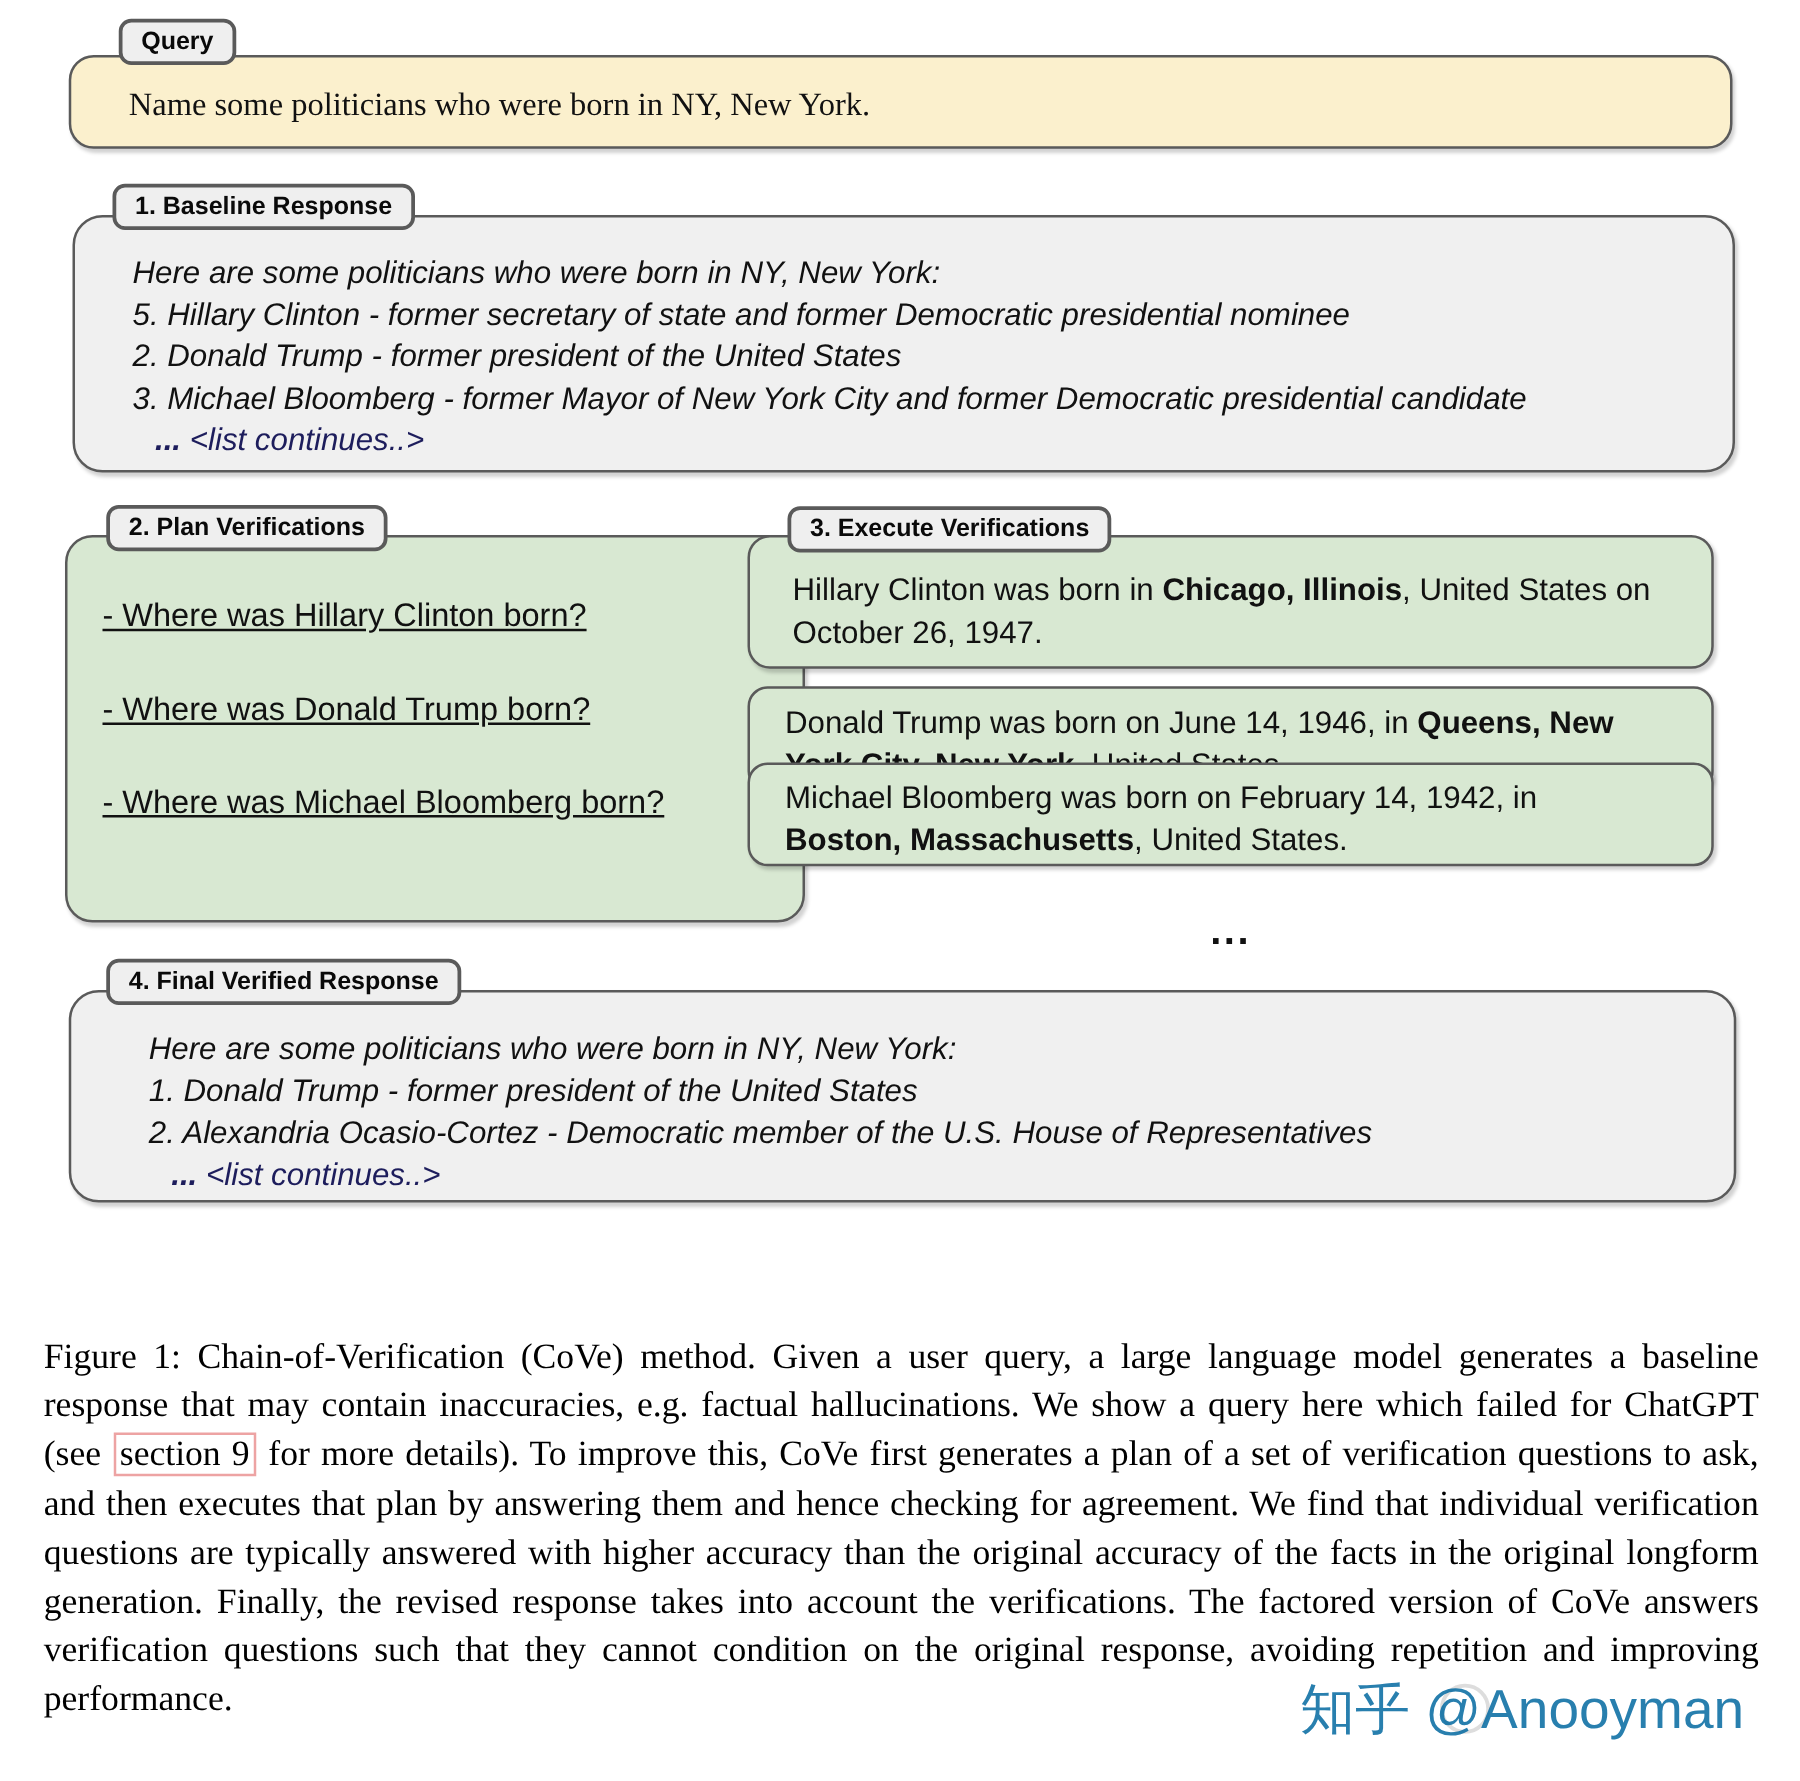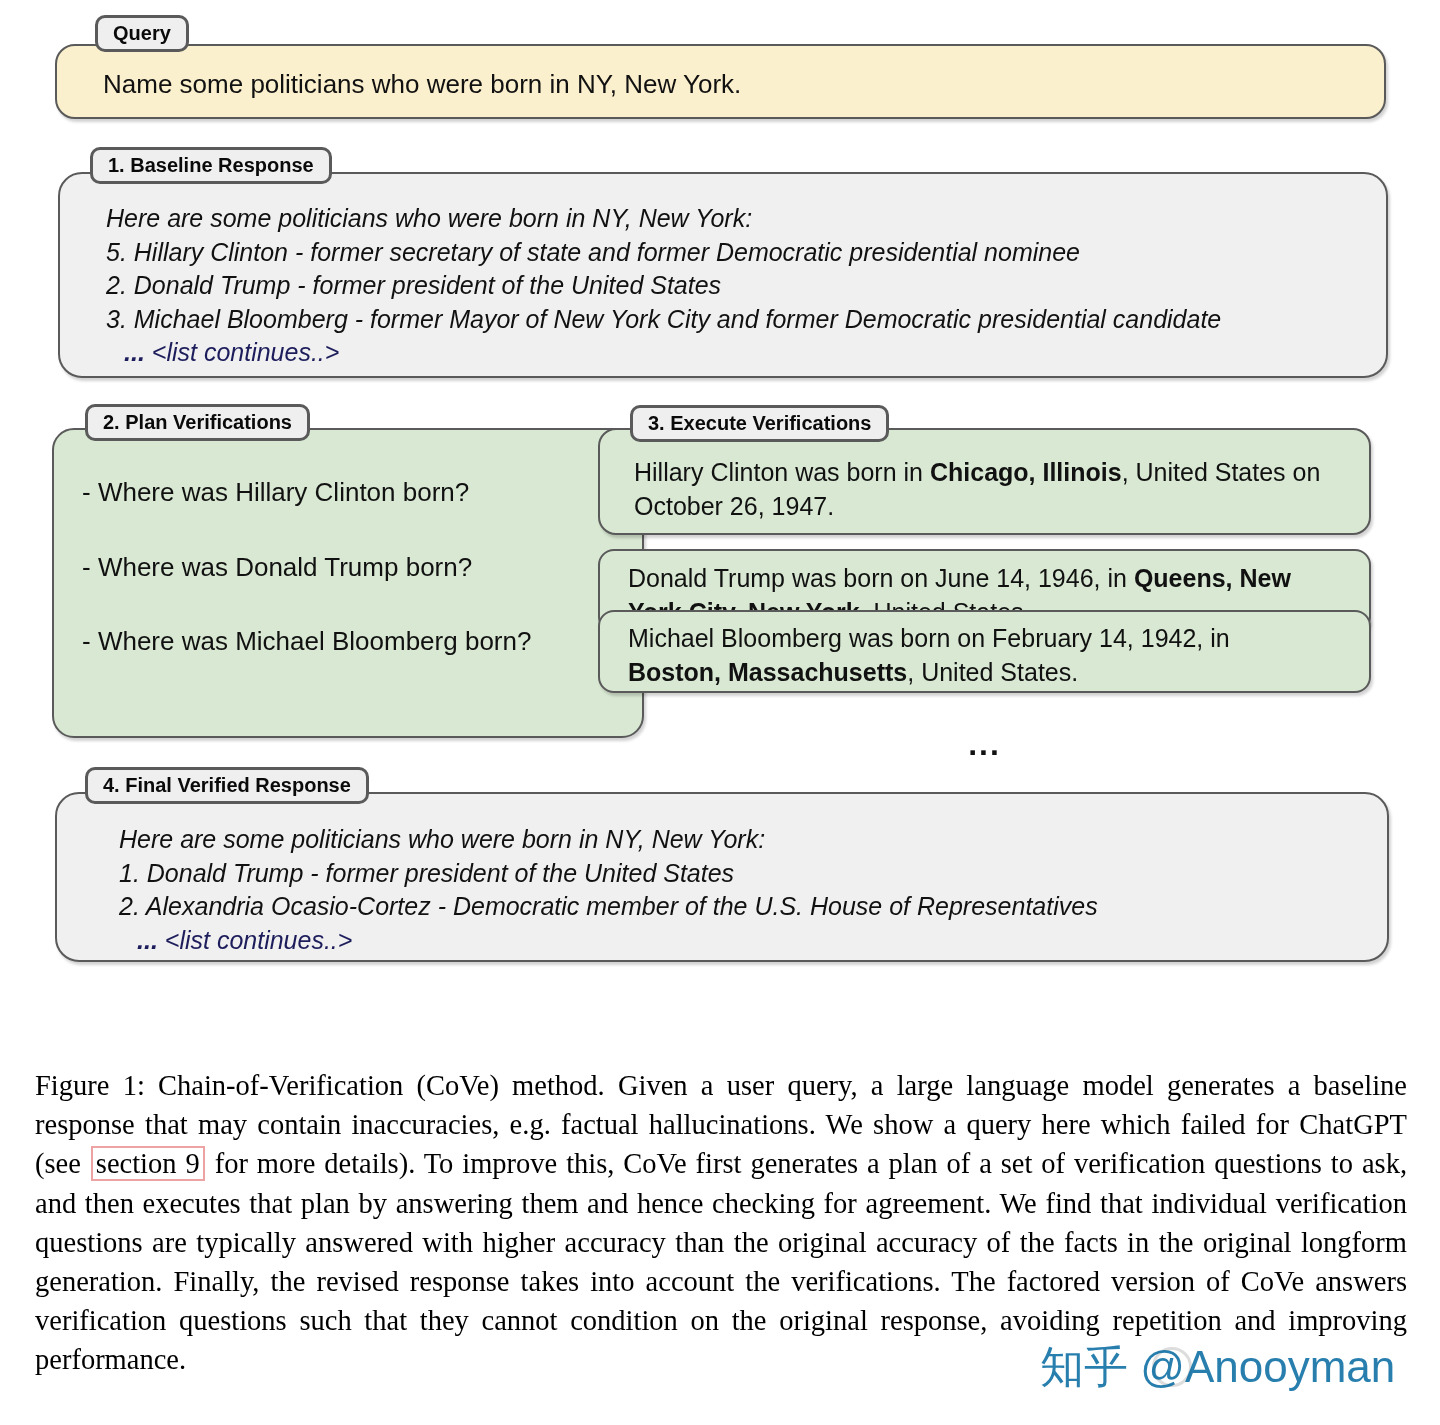--- a/index.html
+++ b/index.html
@@ -12,21 +12,21 @@
     position:absolute; z-index:3;
     background:#efefef; border:3px solid #5a5a5a; border-radius:10px;
     padding:4px 15px; font-weight:bold; font-size:20px; color:#0a0a0a;
     white-space:nowrap;
   }
   .box {
     position:absolute; z-index:1;
     border:2.5px solid #5a5a5a;
     box-shadow:2px 3px 3px rgba(0,0,0,0.18);
   }
-  .yellow { background:#fbf0cd; border-radius:20px; }
+  .yellow { background:#fbf0cd; border-radius:20px;font-family:Liberation Serif, serif; }
   .gray   { background:#f0f0f0; border-radius:24px;font-style:italic; }
   .green  { background:#d8e8d2; border-radius:22px; }
   .content { font-size:25px; line-height:33.5px; color:#111; }
   .navy { color:#1d1d5c; }
   .dots { font-weight:bold; }
   .indent { padding-left:18px; }
   .query-text { font-size:26px; padding:23px 30px 0 46px; }
   .plan-q { font-size:26px; margin-bottom:41px; white-space:nowrap; }
   .exec-text b { font-weight:bold;margin-top:11px; }
   .exec-ellipsis {
@@ -70,21 +70,21 @@
     <div>5. Hillary Clinton - former secretary of state and former Democratic presidential nominee</div>
     <div>2. Donald Trump - former president of the United States</div>
     <div>3. Michael Bloomberg - former Mayor of New York City and former Democratic presidential candidate</div>
     <div class="navy indent"><span class="dots">...</span> <span>&lt;list continues..&gt;</span></div>
   </div>
 </div>
 
 <div class="tab" style="left:85px; top:404px;">
   <span>2. Plan Verifications</span>
 </div>
-<div class="box green" style="left:52px; top:428px; width:592px; height:310px;">
+<div class="box green" style="left:52px; top:428px; width:592px; height:310px;text-decoration:underline;">
   <div class="content" style="padding:46px 14px 0 28px;">
     <div class="plan-q">- Where was Hillary Clinton born?</div>
     <div class="plan-q">- Where was Donald Trump born?</div>
     <div class="plan-q">- Where was Michael Bloomberg born?</div>
   </div>
 </div>
 
 <div class="tab" style="left:630px; top:405px;">
   <span>3. Execute Verifications</span>
 </div>

